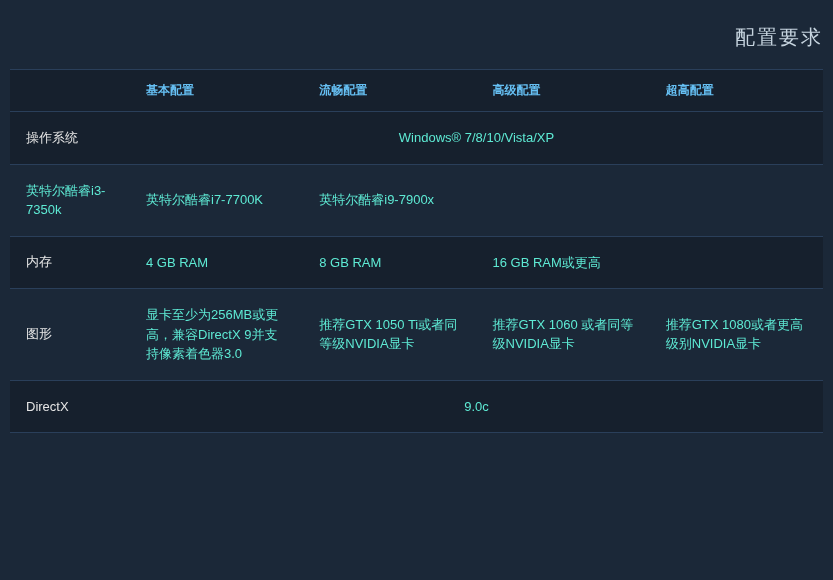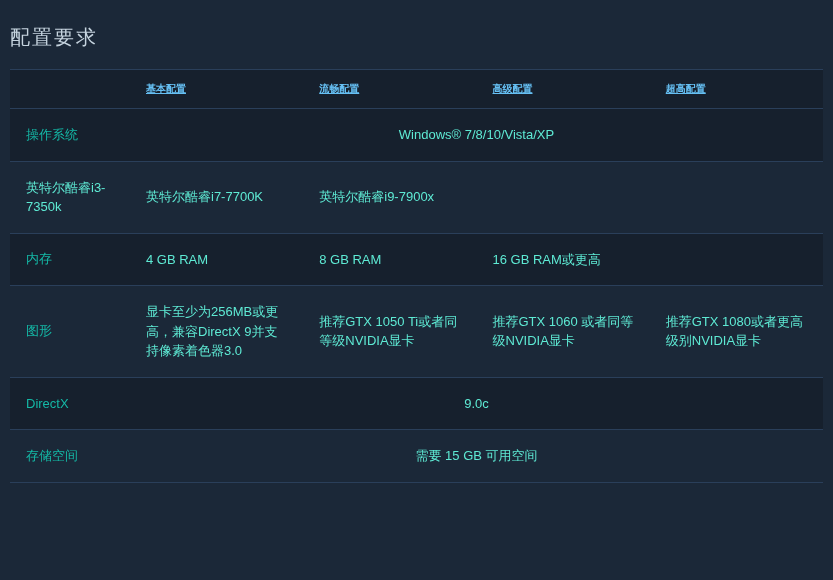--- a/index.html
+++ b/index.html
@@ -6,42 +6,41 @@
     body {
       background-color: #1b2838;
       color: #c6d4df;
       font-family: "Microsoft YaHei", "SimHei", Arial, sans-serif;
       font-size: 13px;
       width: 833px;
       min-height: 580px;
     }
 
     .page-title {
-      text-align: left;
+      text-align: right;
       padding: 24px 0 18px 0;
       font-size: 20px;
       color: #c6d4df;
       font-weight: normal;
       letter-spacing: 2px;
     }
 
     .header-row {
       display: grid;
       grid-template-columns: 120px 1fr 1fr 1fr 1fr;
       background-color: #16202d;
       border-top: 1px solid #2a3f5a;
       border-bottom: 1px solid #2a3f5a;
     }
 
     .header-cell {
       padding: 12px 16px;
       color: #66c0f4;
-      font-size: 10px;
+      font-size: 12px;
       font-weight: bold;
-      text-decoration: underline;
     }
 
     .header-cell:first-child {
       
     }
 
     .data-row {
       display: grid;
       grid-template-columns: 120px 1fr 1fr 1fr 1fr;
       border-bottom: 1px solid #2a3f5a;
@@ -50,21 +49,21 @@
     .data-row:nth-child(odd) {
       background-color: #1b2838;
     }
 
     .data-row:nth-child(even) {
       background-color: #16202d;
     }
 
     .row-label {
       padding: 16px 16px;
-      color: #14b8a6;
+      color: #e5e5e5;
       font-size: 13px;
       display: flex;
       align-items: center;
     }
 
     .row-cell {
       padding: 16px 16px;
       color: #5eead4;
       font-size: 13px;
       line-height: 1.5;
@@ -125,19 +124,15 @@
       <div class="row-cell">推荐GTX 1050 Ti或者同等级NVIDIA显卡</div>
       <div class="row-cell">推荐GTX 1060 或者同等级NVIDIA显卡</div>
       <div class="row-cell">推荐GTX 1080或者更高级别NVIDIA显卡</div>
     </div>
 
     <div class="data-row">
       <div class="row-label">DirectX</div>
       <div class="row-cell span-all">9.0c</div>
     </div>
 
-    <div class="data-row">
-      <div class="row-label">存储空间</div>
-      <div class="row-cell span-all">需要 15 GB 可用空间</div>
-    </div>
 
   </div>
 </div>
 
 </body></html>

